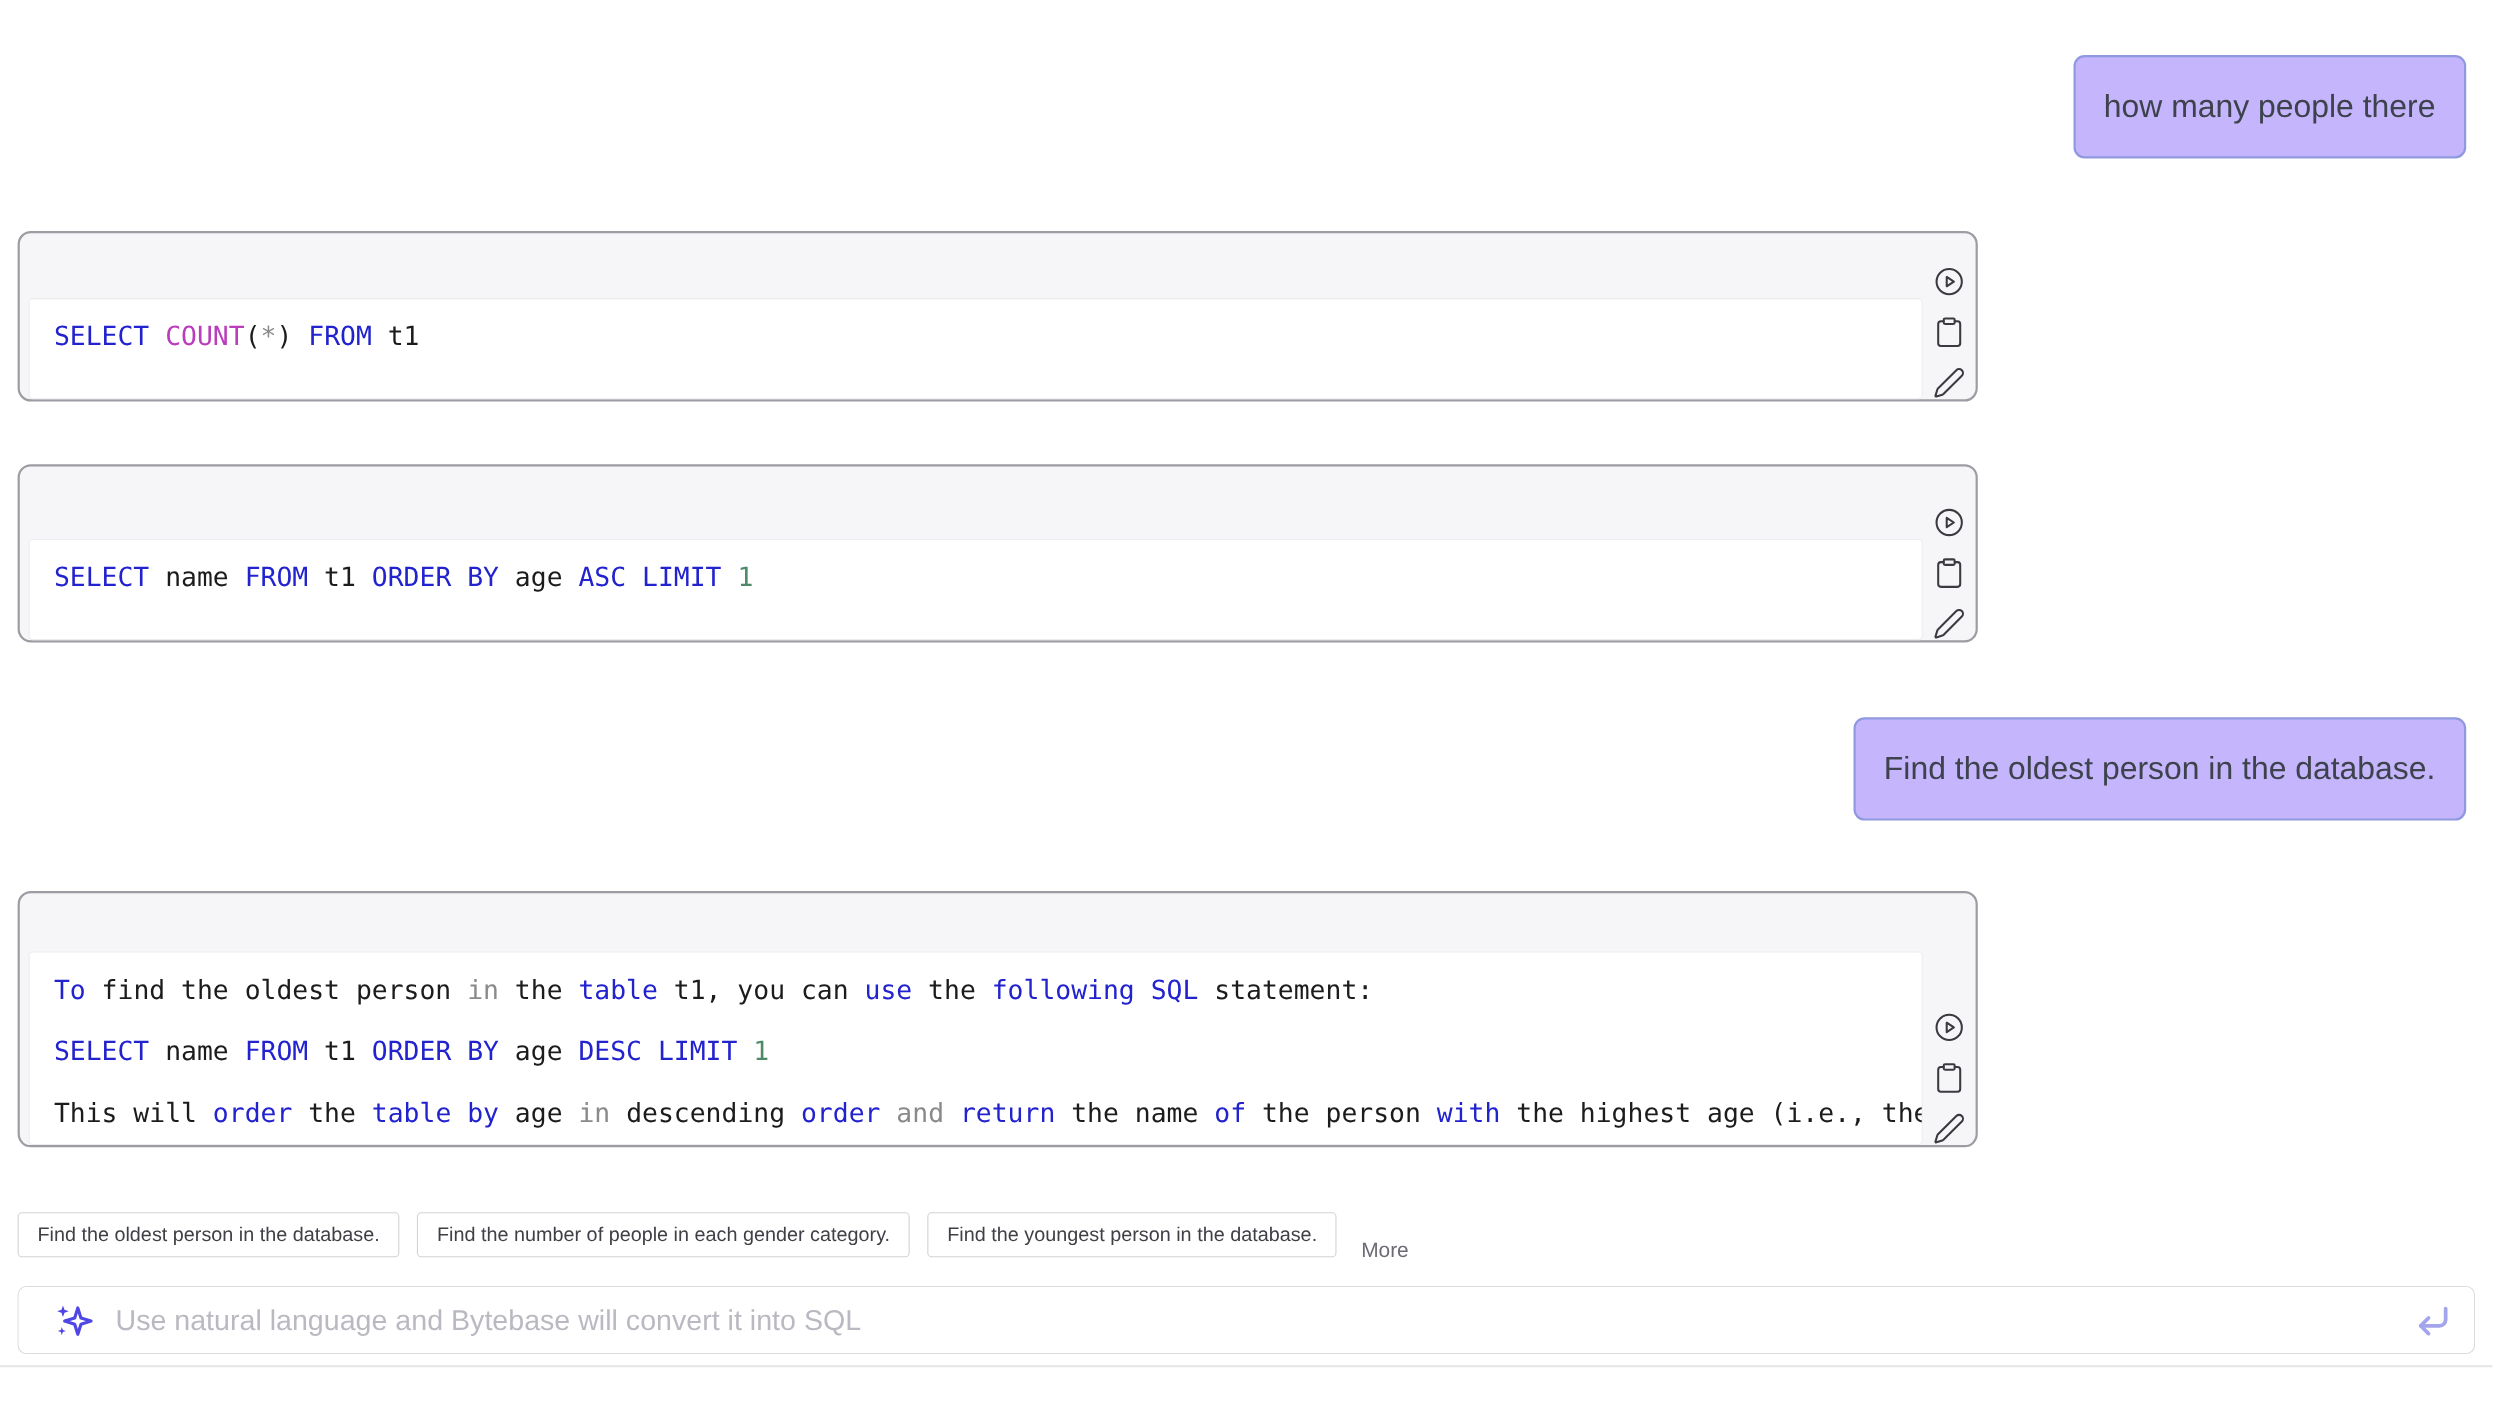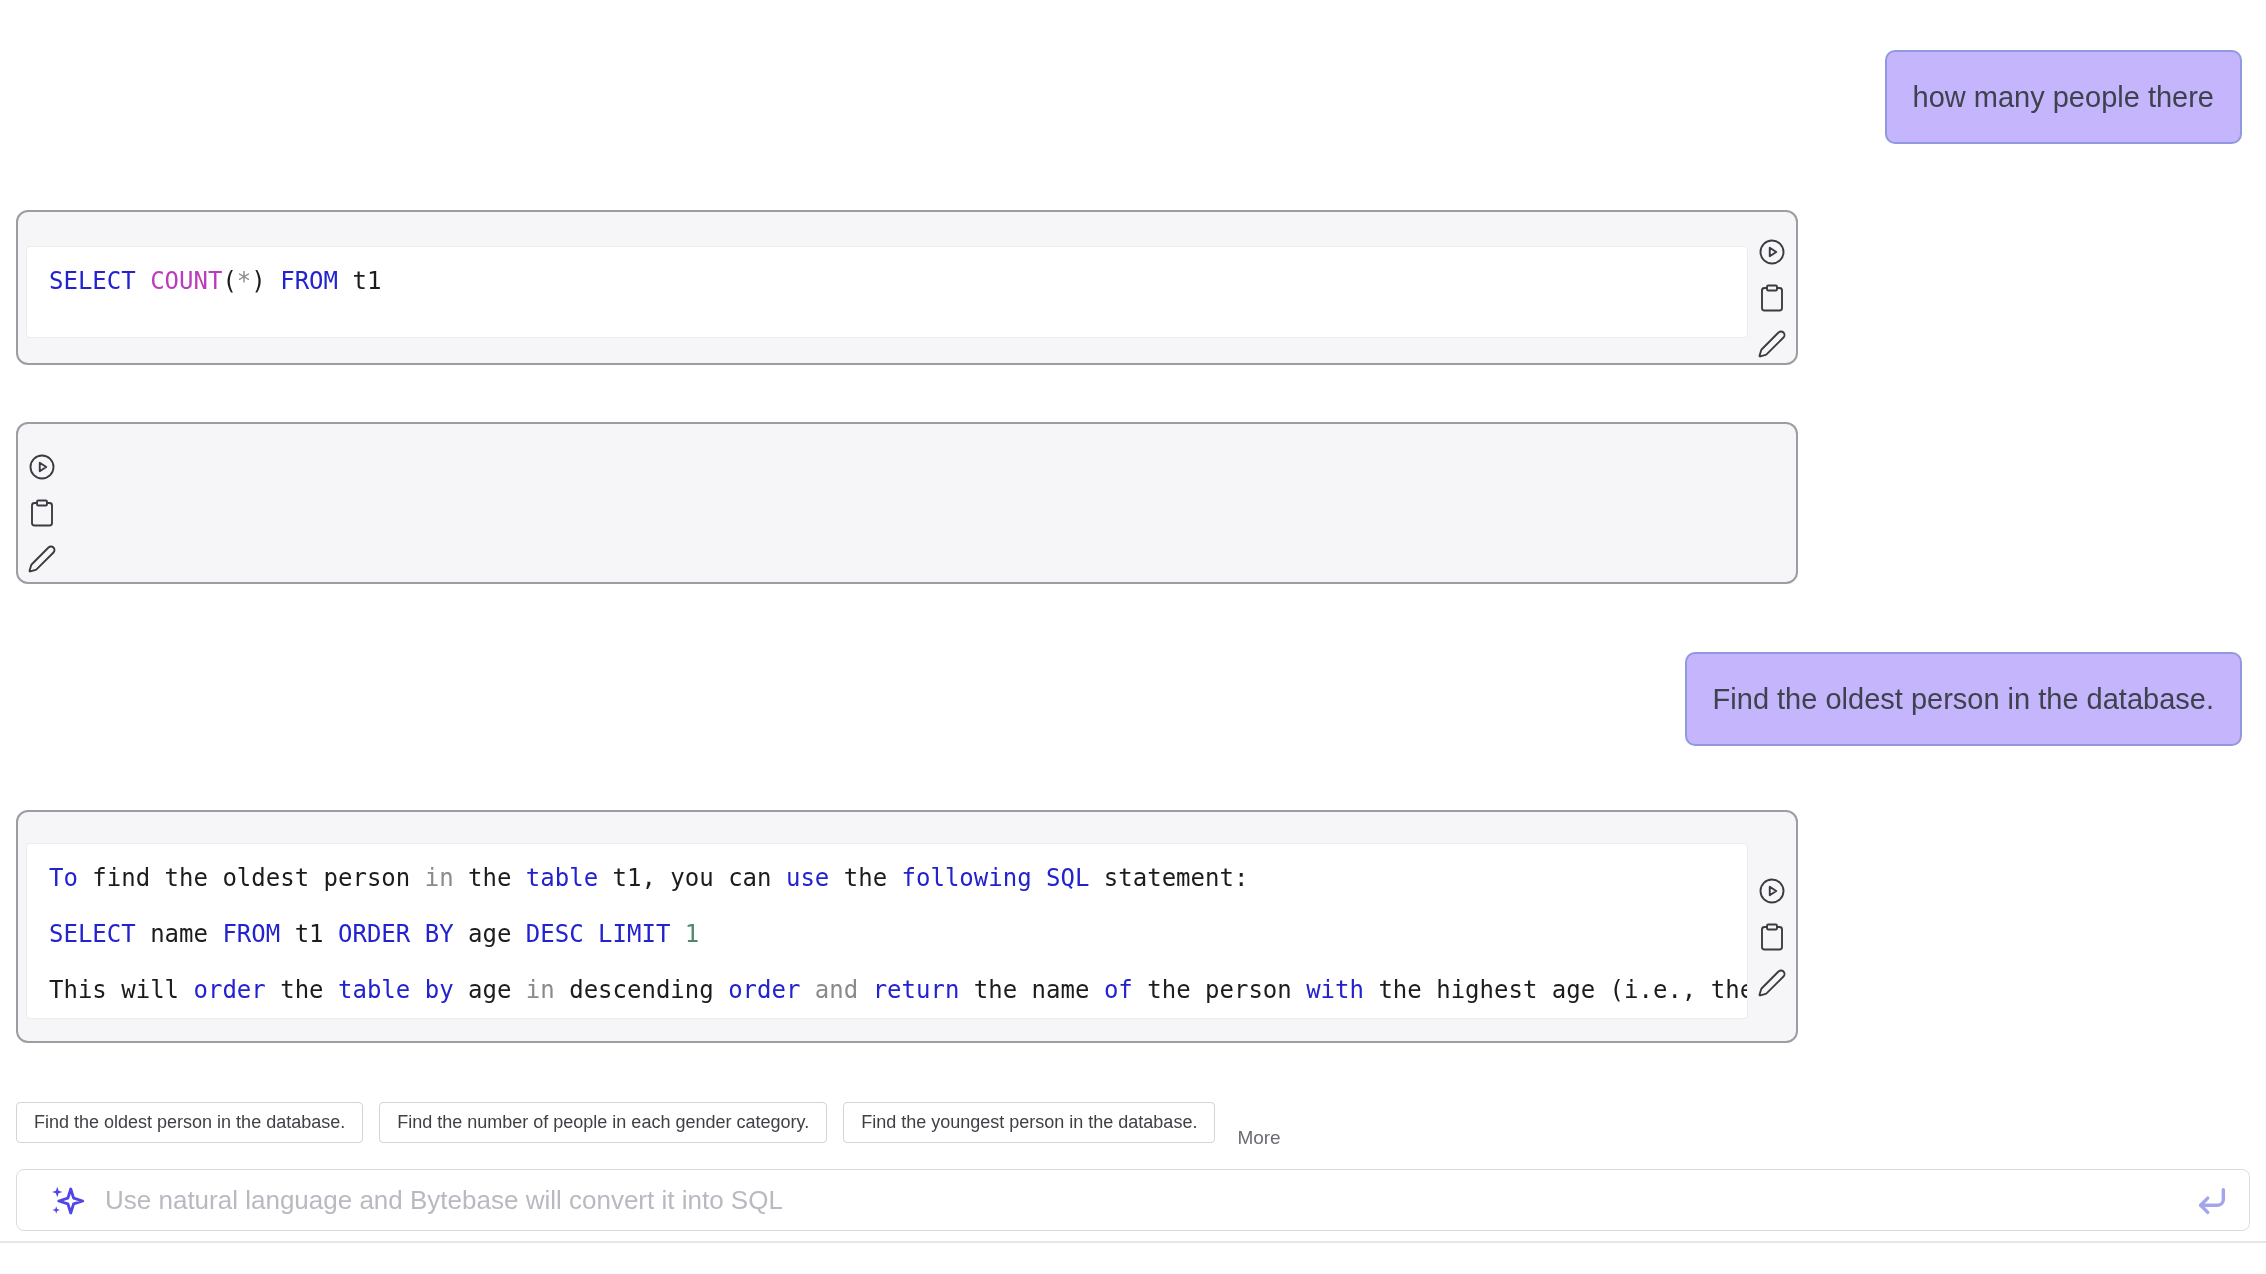--- a/index.html
+++ b/index.html
@@ -12,21 +12,21 @@
   .row-user { display:flex; justify-content:flex-end; padding-right:24px; }
   .bubble {
     background:#c4b5fd; border:2px solid #9099e0; border-radius:10px;
     padding:29px 26px; font-size:29px; color:#3d424c; line-height:32px;
     white-space:nowrap;
   }
 
   .sql-card {
     position:relative; margin-left:16px; width:1782px;
     background:#f6f6f8; border:2px solid #9c9ca3; border-radius:12px;
-    display:flex; align-items:center;
+    display:flex; align-items:flex-end;
   }
   .code-area {
     flex:1; margin:8px 0 0 8px; background:#ffffff;
     border:1px solid #ececef; border-radius:4px;
     min-height:92px; padding-top:6px; overflow:hidden;
   }
   .code-line {
     font-family:"DejaVu Sans Mono","Liberation Mono",monospace;
     font-size:24px; line-height:56px; padding-left:22px;
     white-space:pre; color:var(--txt,#1c1c1c);
@@ -90,20 +90,23 @@
         <button class="icon-btn"><svg viewBox="0 0 24 24">
             <rect width="8" height="4" x="8" y="2" rx="1"></rect>
             <path d="M16 4h2a2 2 0 0 1 2 2v14a2 2 0 0 1-2 2H6a2 2 0 0 1-2-2V6a2 2 0 0 1 2-2h2"></path>
           </svg></button>
         <button class="icon-btn"><svg viewBox="0 0 24 24">
             <path d="M21.174 6.812a1 1 0 0 0-3.986-3.987L3.842 16.174a2 2 0 0 0-.5.83l-1.321 4.352a.5.5 0 0 0 .623.622l4.353-1.32a2 2 0 0 0 .83-.497z"></path>
           </svg></button>
       </div>
     </div>
     <div class="sql-card" style="margin-top: 57px; height: 162px;">
+      <div class="code-area">
+        <div class="code-line"><span class="tk-k">SELECT</span><span class="tk-t"> name </span><span class="tk-k">FROM</span><span class="tk-t"> t1 </span><span class="tk-k">ORDER BY</span><span class="tk-t"> age </span><span class="tk-k">ASC LIMIT</span><span class="tk-t"> </span><span class="tk-n">1</span></div>
+      </div>
       <div class="icon-col">
         <button class="icon-btn"><svg viewBox="0 0 24 24">
             <circle cx="12" cy="12" r="9.2"></circle>
             <path d="M10.2 8.6 15.4 12l-5.2 3.4z"></path>
           </svg></button>
         <button class="icon-btn"><svg viewBox="0 0 24 24">
             <rect width="8" height="4" x="8" y="2" rx="1"></rect>
             <path d="M16 4h2a2 2 0 0 1 2 2v14a2 2 0 0 1-2 2H6a2 2 0 0 1-2-2V6a2 2 0 0 1 2-2h2"></path>
           </svg></button>
         <button class="icon-btn"><svg viewBox="0 0 24 24">

